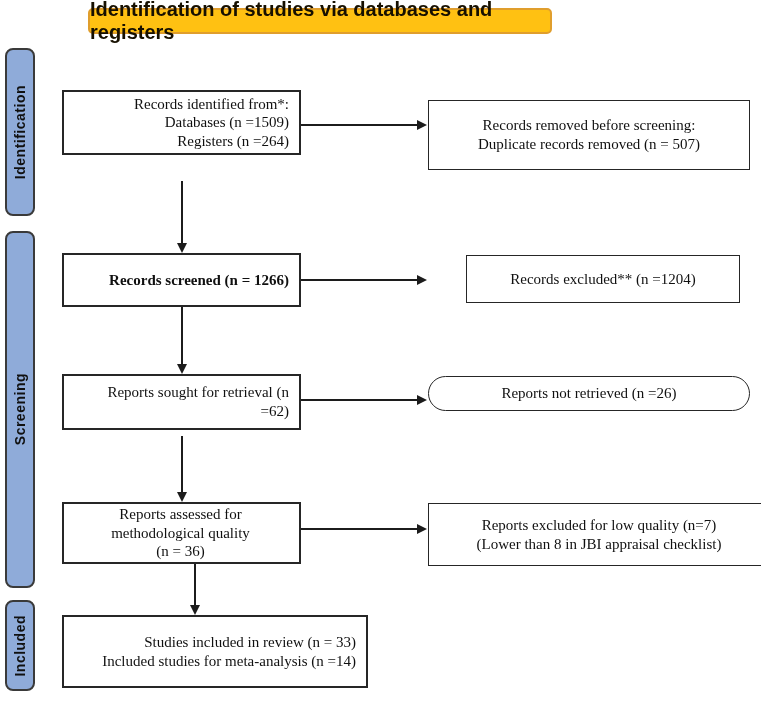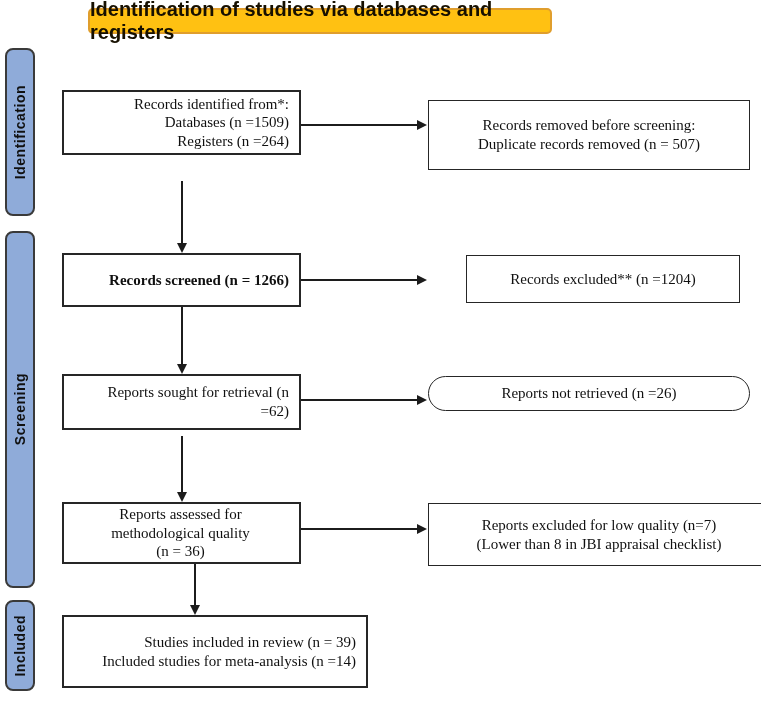--- a/index.html
+++ b/index.html
@@ -124,21 +124,21 @@
     <div class="line">=62)</div>
   </div>
 
   <div class="box col-left b4">
     <div class="line">Reports assessed for</div>
     <div class="line">methodological quality</div>
     <div class="line">(n = 36)</div>
   </div>
 
   <div class="box col-left b5">
-    <div class="line">Studies included in review (n = 39)</div>
+    <div class="line">Studies included in review (n = 33)</div>
     <div class="line">Included studies for meta-analysis (n =14)</div>
   </div>
 
   <div class="box col-right r1">
     <div class="line">Records removed before screening:</div>
     <div class="line">Duplicate records removed (n = 507)</div>
   </div>
 
   <div class="box col-right r2">
     <div class="line">Records excluded** (n =1204)</div>

